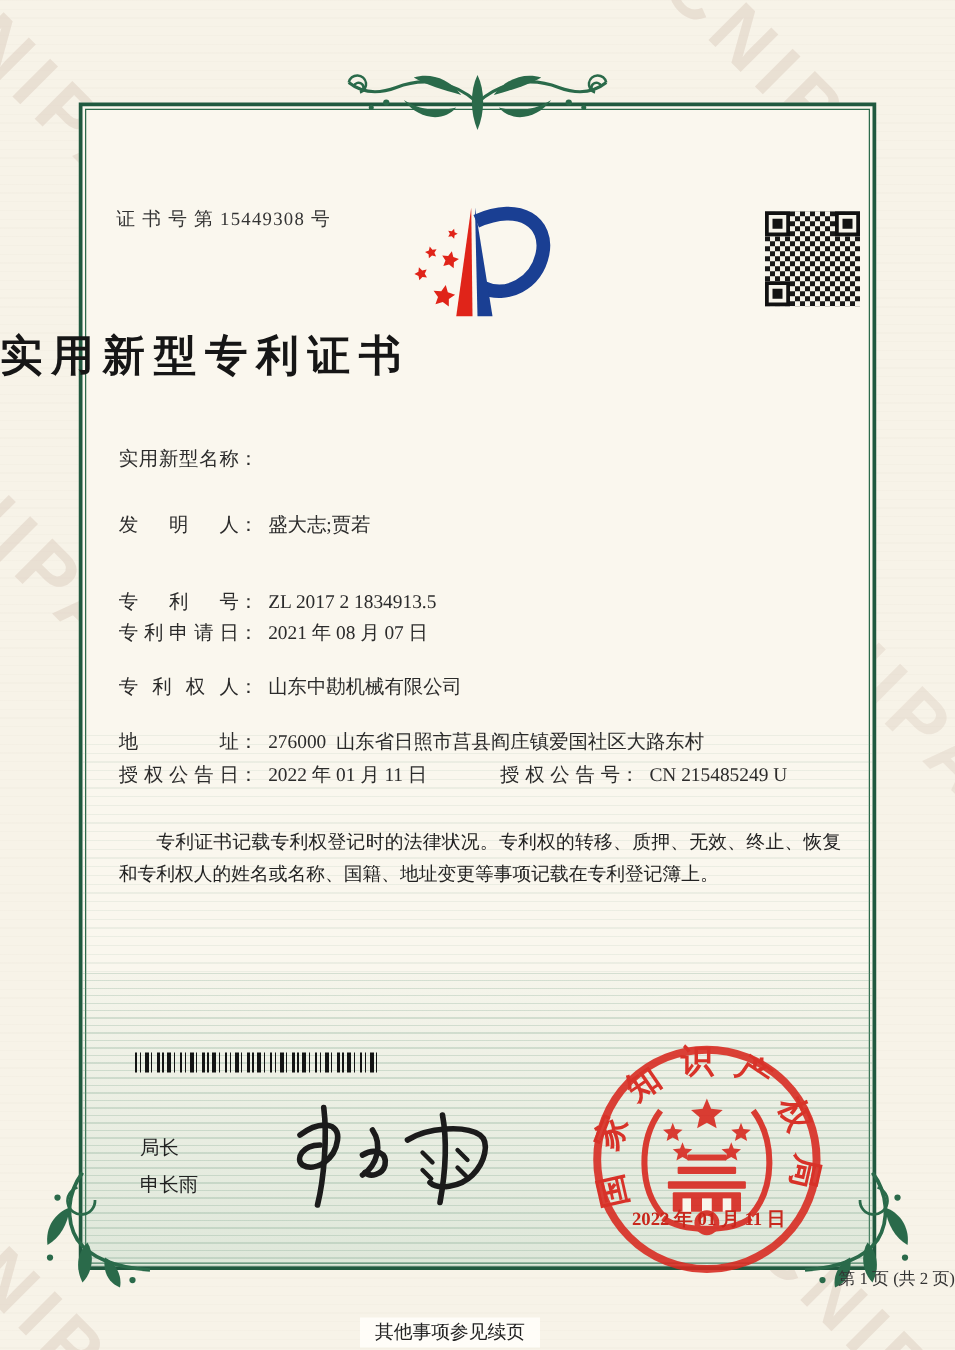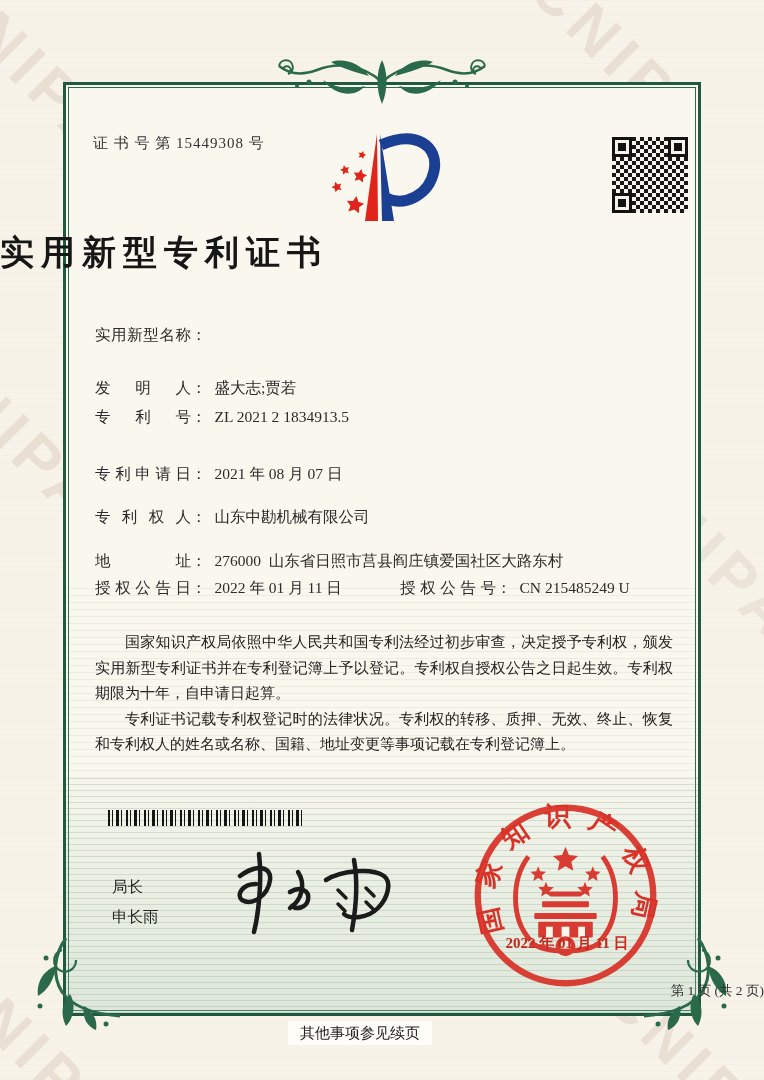--- a/index.html
+++ b/index.html
@@ -22,36 +22,36 @@
     background:
       repeating-linear-gradient(180deg,rgba(96,146,118,.22) 0 1px,transparent 1px 6px),
       linear-gradient(180deg,rgba(160,198,174,.05),rgba(150,190,165,.28));}
   .guilloche-faint{position:absolute;left:0;right:0;bottom:235px;height:190px;
     background:repeating-linear-gradient(180deg,rgba(110,150,125,.10) 0 1px,transparent 1px 7px);}
   .orn{position:absolute;z-index:4;}
   .orn svg{display:block;}
   .orn-fill{fill:#2a6a4a;}
   .orn-stroke{fill:none;stroke:#2a6a4a;}
   
-  .content{position:absolute;inset:0;z-index:5;}
+  .content{position:absolute;inset:0;z-index:5;margin-top:32px;}
   .cert-no{position:absolute;left:93px;top:134px;font-size:15px;color:#333;white-space:pre;letter-spacing:1px;}
   .logo{position:absolute;left:315px;top:129px;width:135px;height:96px;}
   .qr{position:absolute;left:612px;top:137px;width:76px;height:76px;background:#f6f3ea;
       background-image:repeating-conic-gradient(#181818 0% 25%,#f6f3ea 0% 50%);
       background-size:8px 8px;}
   .qr .finder{position:absolute;width:20px;height:20px;background:#f6f3ea;border:3px solid #111;box-sizing:border-box;}
   .qr .finder::after{content:"";position:absolute;left:3px;top:3px;width:8px;height:8px;background:#111;}
   .qr .f-tl{left:0;top:0}.qr .f-tr{right:0;top:0}.qr .f-bl{left:0;bottom:0}
   .title{position:absolute;left:0;top:230px;width:764px;
     font-size:34px;font-weight:700;color:#161616;letter-spacing:7px;}
   .row{position:absolute;left:95px;display:flex;align-items:baseline;font-size:15.5px;color:#2b2b2b;}
   .flabel{display:inline-block;width:96px;text-align:justify;text-align-last:justify;}
   .fcolon{margin-right:8px;}
   .fvalue{white-space:pre;}
-  .row.r0{top:325px}.row.r1{top:378px}.row.r2{top:407px}.row.r3{top:464px}
+  .row.r0{top:325px}.row.r1{top:378px}.row.r2{top:439px}.row.r3{top:464px}
   .row.r4{top:507px}.row.r5{top:551px}.row.r6{top:578px}
   .fgroup2{position:absolute;left:305px;top:0;display:flex;align-items:baseline;}
   .paras{position:absolute;left:95px;top:630px;width:578px;font-size:15px;line-height:25.5px;color:#222;}
   .paras p{margin:0;text-indent:2em;text-align:justify;}
   .barcode{position:absolute;left:108px;top:810px;width:196px;height:16px;
     background:repeating-linear-gradient(90deg,#141414 0 2px,transparent 2px 4px,#141414 4px 5px,
       transparent 5px 8px,#141414 8px 11px,transparent 11px 13px,#141414 13px 14px,transparent 14px 18px);}
   .signer{position:absolute;left:112px;top:872px;font-size:15.5px;color:#222;line-height:30px;}
   .signature{position:absolute;left:226px;top:850px;}
   .seal{position:absolute;left:468px;top:798px;width:195px;height:195px;mix-blend-mode:multiply;opacity:.95;}
@@ -159,21 +159,21 @@
         <span class="fcolon">：</span>
     </div>
     <div class="row r1">
       <span class="flabel">发明人</span>
         <span class="fcolon">：</span>
         <span class="fvalue">盛大志;贾若</span>
     </div>
     <div class="row r2">
       <span class="flabel">专利号</span>
         <span class="fcolon">：</span>
-        <span class="fvalue">ZL 2021 2 1834913.5</span>
+        <span class="fvalue">ZL 2017 2 1834913.5</span>
     </div>
     <div class="row r3">
       <span class="flabel">专利申请日</span>
         <span class="fcolon">：</span>
         <span class="fvalue">2021 年 08 月 07 日</span>
     </div>
     <div class="row r4">
       <span class="flabel">专利权人</span>
         <span class="fcolon">：</span>
         <span class="fvalue">山东中勘机械有限公司</span>
@@ -188,21 +188,20 @@
         <span class="fcolon">：</span>
         <span class="fvalue">2022 年 01 月 11 日</span>
       <span class="fgroup2">
         <span class="flabel">授权公告号</span>
           <span class="fcolon">：</span>
           <span class="fvalue">CN 215485249 U</span>
       </span>
     </div>
 
     <div class="paras">
-      <p>国家知识产权局依照中华人民共和国专利法经过初步审查，决定授予专利权，颁发实用新型专利证书并在专利登记簿上予以登记。专利权自授权公告之日起生效。专利权期限为十年，自申请日起算。</p>
       <p>专利证书记载专利权登记时的法律状况。专利权的转移、质押、无效、终止、恢复和专利权人的姓名或名称、国籍、地址变更等事项记载在专利登记簿上。</p>
     </div>
 
     <div class="barcode"></div>
 
     <div class="signer">
       <div>局长</div>
       <div>申长雨</div>
     </div>
 

